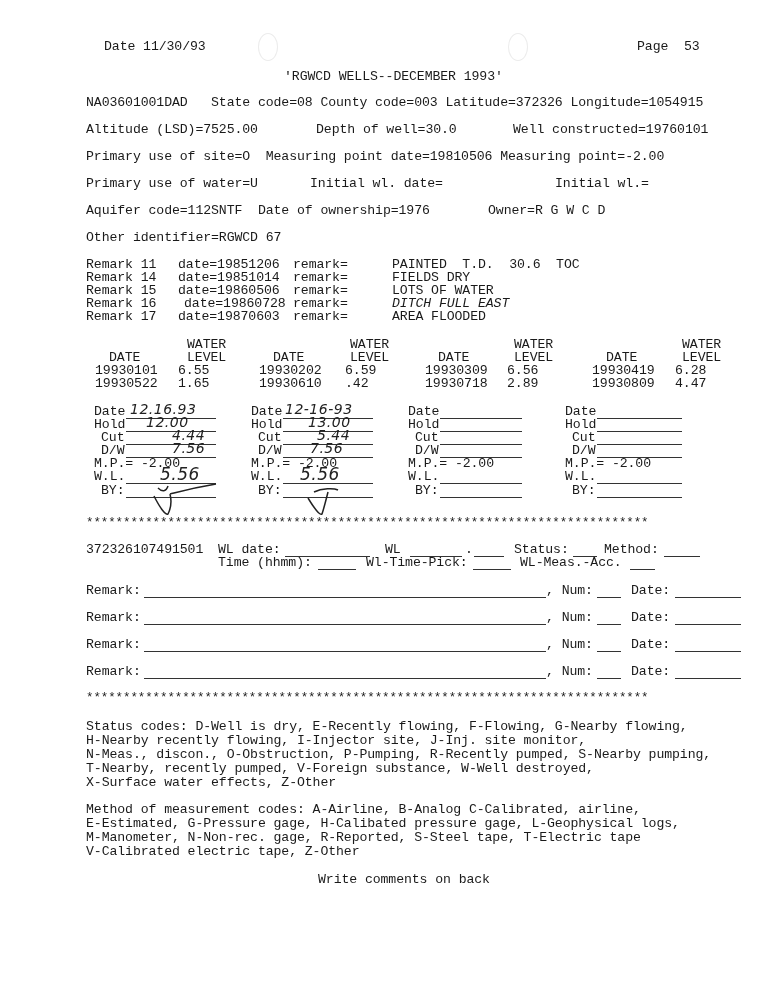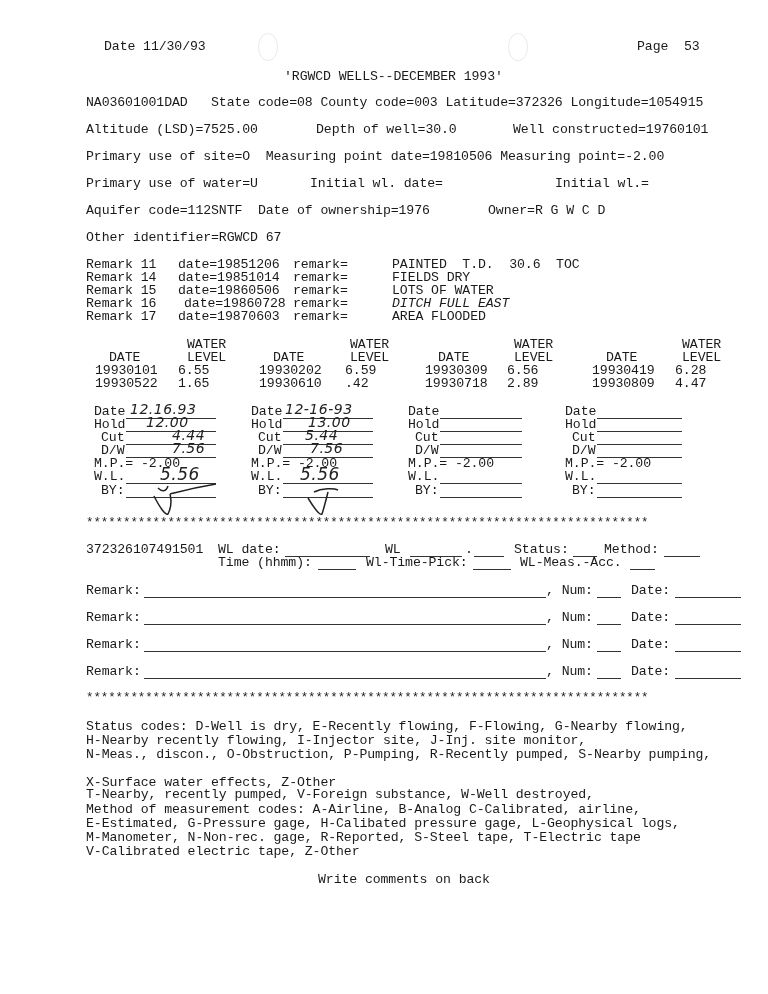--- a/index.html
+++ b/index.html
@@ -129,21 +129,21 @@
   <div class="t" style="left:251px;top:405px;">Date</div>
   <div class="fline" style="left:283px;top:405px;width:90px;height:13px;"></div>
   <div class="t hand" style="left:285px;top:402px;">12-16-93</div>
 
   <div class="t" style="left:251px;top:418px;">Hold</div>
   <div class="fline" style="left:283px;top:418px;width:90px;height:13px;"></div>
   <div class="t hand" style="left:308px;top:415px;">13.00</div>
 
   <div class="t" style="left:258px;top:431px;">Cut</div>
   <div class="fline" style="left:283px;top:431px;width:90px;height:13px;"></div>
-  <div class="t hand" style="left:305px;top:428px;">5.44</div>
+  <div class="t hand" style="left:317px;top:428px;">5.44</div>
 
   <div class="t" style="left:258px;top:444px;">D/W</div>
   <div class="fline" style="left:283px;top:444px;width:90px;height:13px;"></div>
   <div class="t hand" style="left:310px;top:441px;">7.56</div>
 
   <div class="t" style="left:251px;top:457px;">M.P.= -2.00</div>
 
   <div class="t" style="left:251px;top:470px;">W.L.</div>
   <div class="fline" style="left:283px;top:470px;width:90px;height:13px;"></div>
   <div class="t hand" style="left:300px;top:467px;font-size:17px;">5.56</div>
@@ -239,21 +239,21 @@
   <div class="t" style="left:631px;top:665px;">Date:</div>
   <div class="fline" style="left:675px;top:665px;width:66px;height:13px;"></div>
 </div>
 
 <div class="t" style="left:86px;top:691px;font-size:12.5px;">****************************************************************************</div>
 
 <div>
   <div class="t" style="left:86px;top:720px;">Status codes: D-Well is dry, E-Recently flowing, F-Flowing, G-Nearby flowing,</div>
   <div class="t" style="left:86px;top:734px;">H-Nearby recently flowing, I-Injector site, J-Inj. site monitor,</div>
   <div class="t" style="left:86px;top:748px;">N-Meas., discon., O-Obstruction, P-Pumping, R-Recently pumped, S-Nearby pumping,</div>
-  <div class="t" style="left:86px;top:762px;margin-top:26px;">T-Nearby, recently pumped, V-Foreign substance, W-Well destroyed,</div>
+  <div class="t" style="left:86px;top:762px;">T-Nearby, recently pumped, V-Foreign substance, W-Well destroyed,</div>
   <div class="t" style="left:86px;top:776px;">X-Surface water effects, Z-Other</div>
 </div>
 
 <div>
   <div class="t" style="left:86px;top:803px;">Method of measurement codes: A-Airline, B-Analog C-Calibrated, airline,</div>
   <div class="t" style="left:86px;top:817px;">E-Estimated, G-Pressure gage, H-Calibated pressure gage, L-Geophysical logs,</div>
   <div class="t" style="left:86px;top:831px;">M-Manometer, N-Non-rec. gage, R-Reported, S-Steel tape, T-Electric tape</div>
   <div class="t" style="left:86px;top:845px;">V-Calibrated electric tape, Z-Other</div>
 </div>
 

